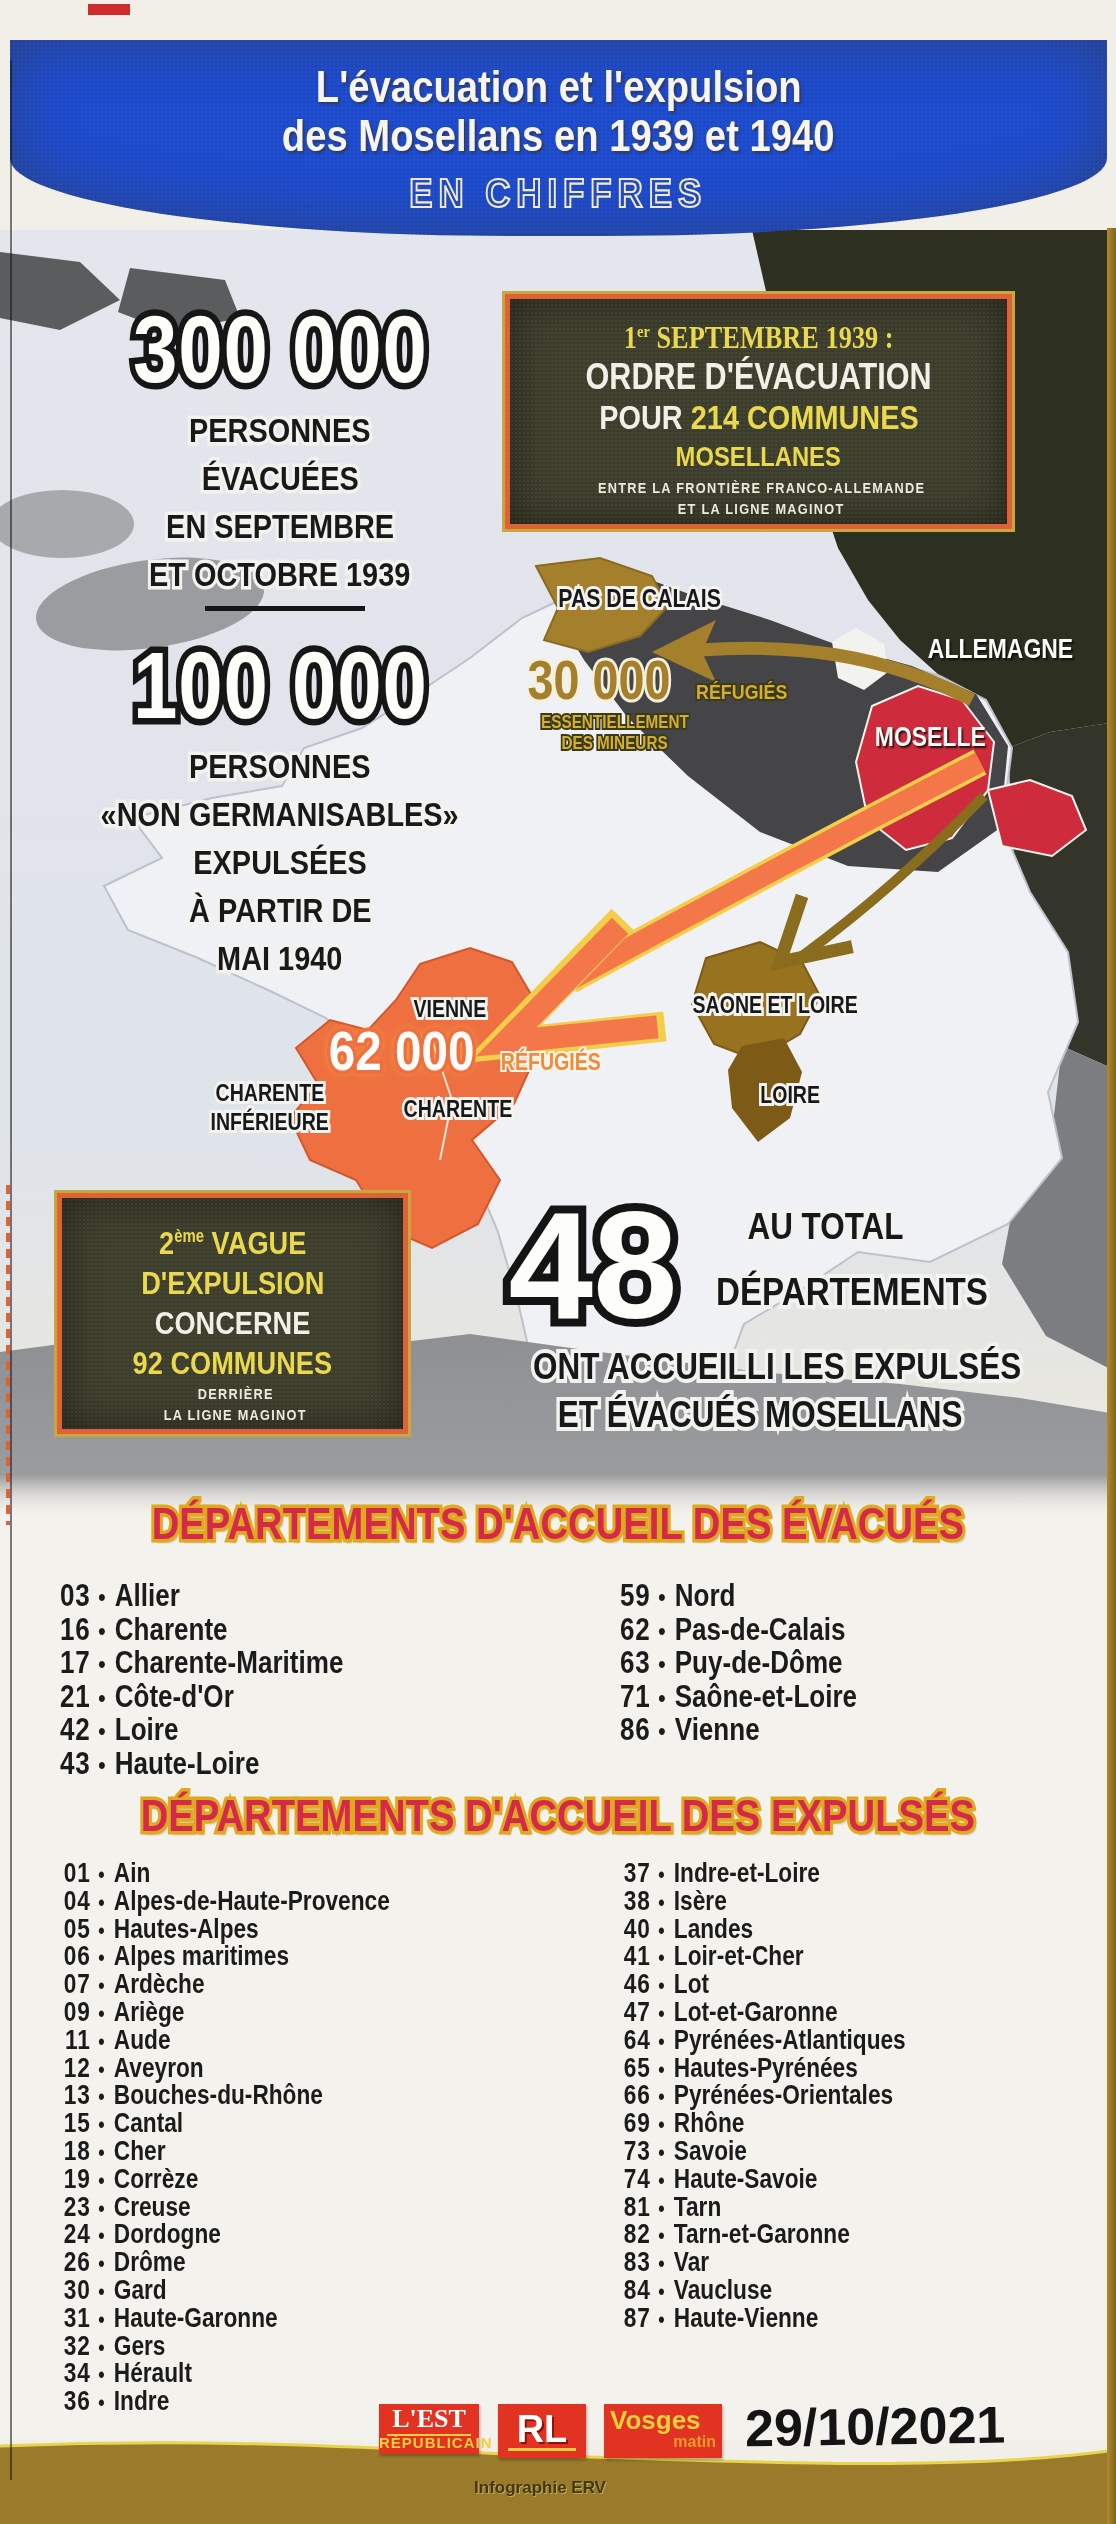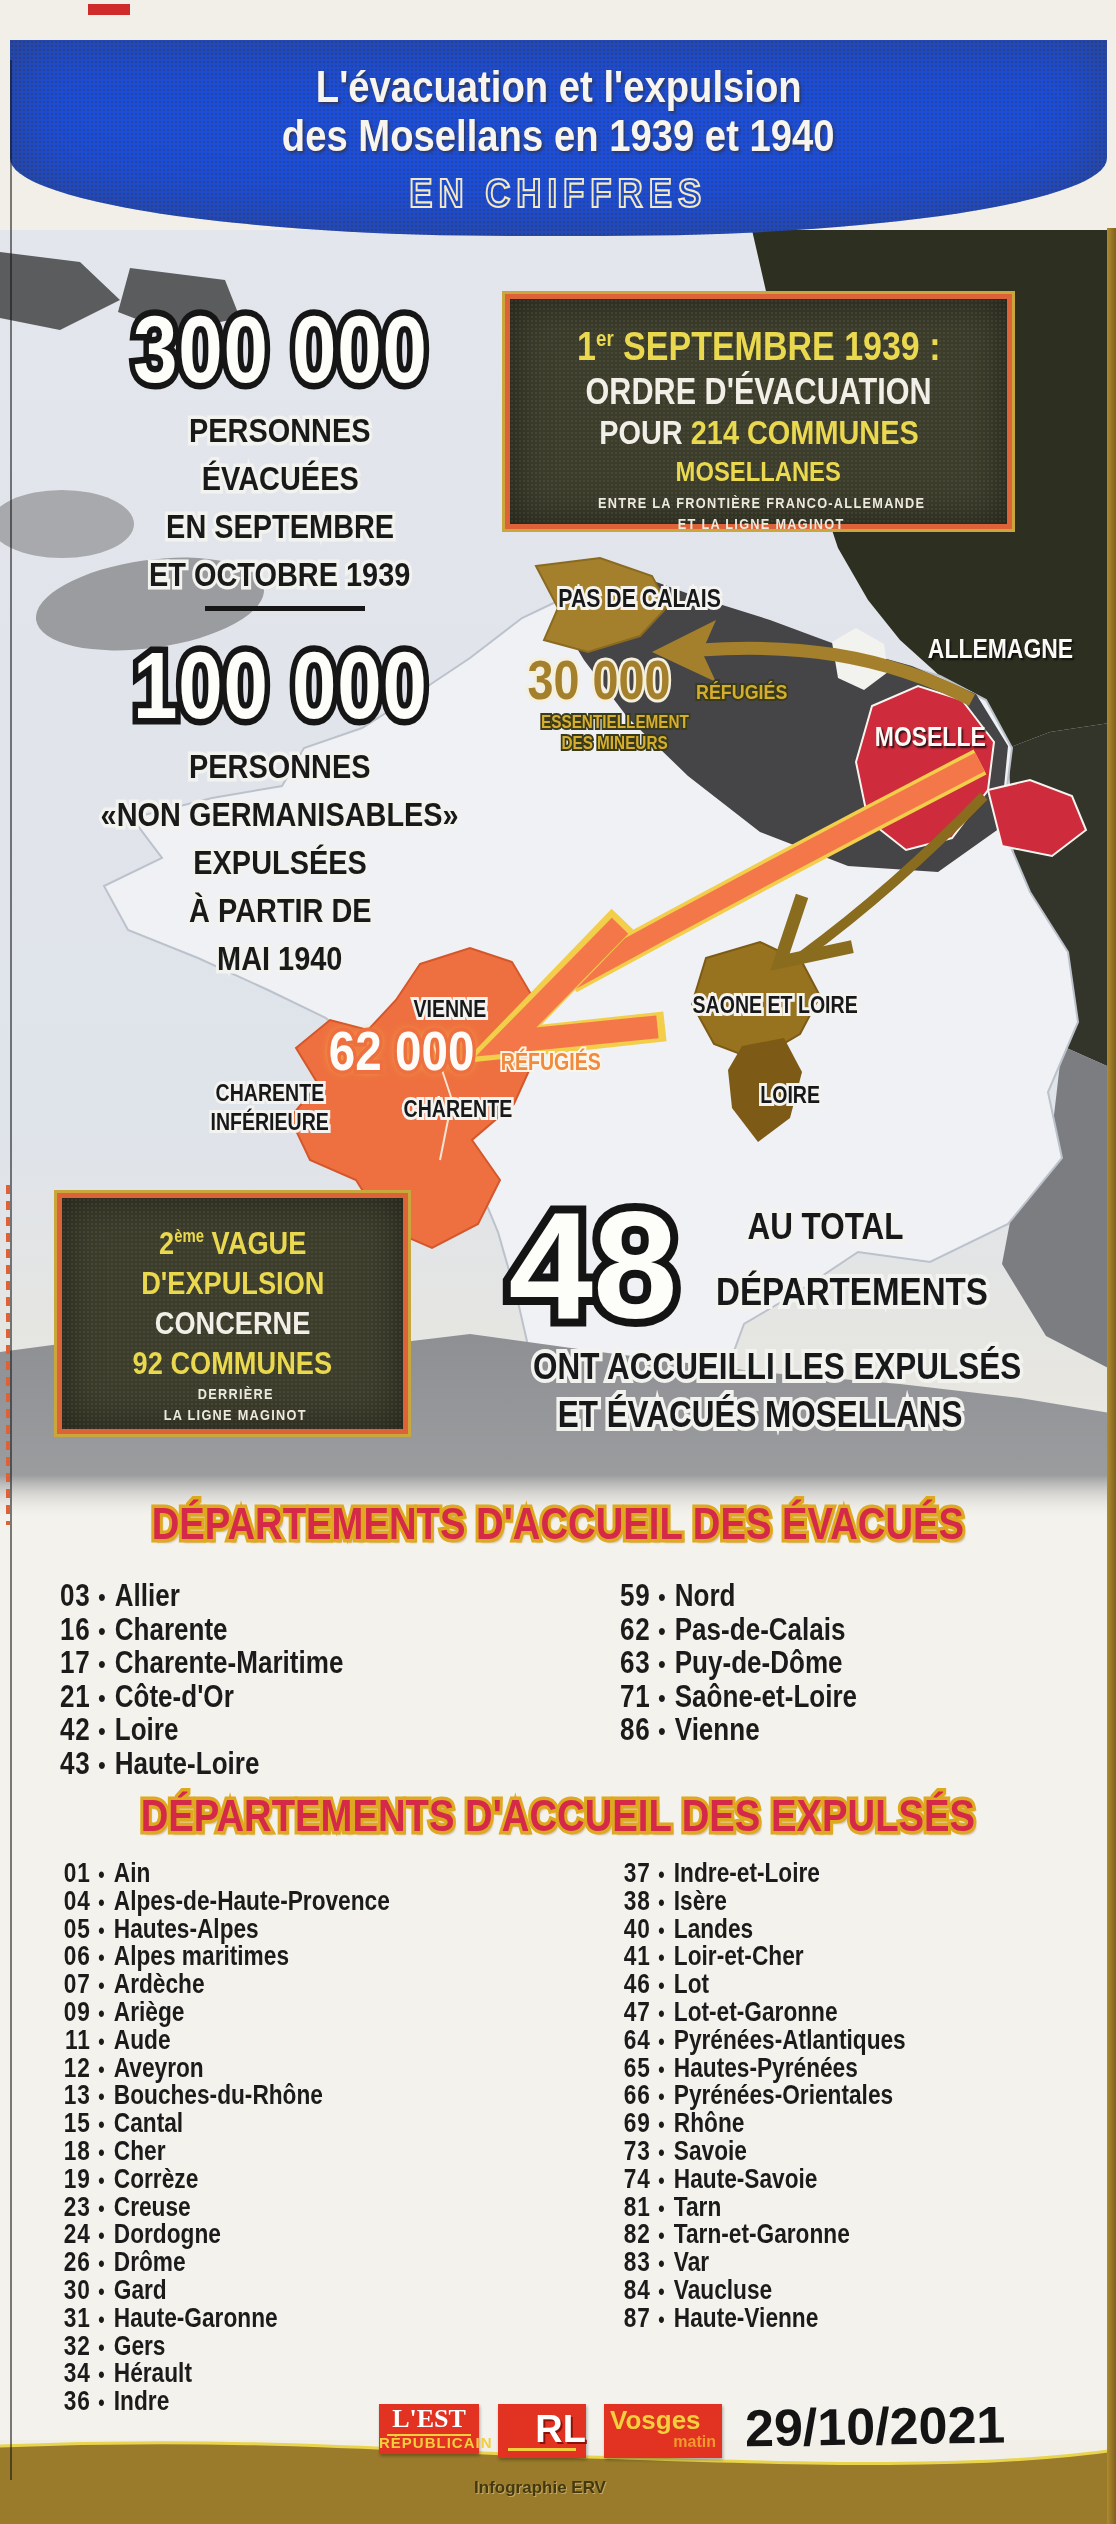--- a/index.html
+++ b/index.html
@@ -155,21 +155,21 @@
       <div><span class="stat-line ol cond" data-text="«NON GERMANISABLES»">«NON GERMANISABLES»</span></div>
       <div><span class="stat-line ol cond" data-text="EXPULSÉES">EXPULSÉES</span></div>
       <div><span class="stat-line ol cond" data-text="À PARTIR DE">À PARTIR DE</span></div>
       <div><span class="stat-line ol cond" data-text="MAI 1940">MAI 1940</span></div>
     </div>
   </div>
 
   <div class="abs darkbox c" style="left:505px;top:294px;width:497px;height:225px;">
     <div class="dots"></div>
     <div style="position:relative;padding-top:14px;">
-      <div class="bx-yellow" style="font-size:40px;line-height:51px;"><span class="cond"><span>1</span><sup>er</sup><span> SEPTEMBRE 1939 :</span></span></div>
+      <div class="bx-yellow" style="font-size:31px;line-height:38px;font-family:Liberation Serif, serif;"><span class="cond"><span>1</span><sup>er</sup><span> SEPTEMBRE 1939 :</span></span></div>
       <div class="bx-white" style="font-size:36px;line-height:40px;"><span class="cond">ORDRE D'ÉVACUATION</span></div>
       <div style="font-size:34px;line-height:40px;"><span class="cond"><span class="bx-white">POUR </span><span class="bx-yellow">214 COMMUNES</span></span></div>
       <div class="bx-yellow" style="font-size:28px;line-height:40px;"><span class="cond">MOSELLANES</span></div>
       <div class="bx-small"><span class="cond">ENTRE LA FRONTIÈRE FRANCO-ALLEMANDE</span></div>
       <div class="bx-small"><span class="cond">ET LA LIGNE MAGINOT</span></div>
     </div>
   </div>
 
   <div class="abs c" style="left:510px;top:584px;width:260px;">
     <span class="lbl-dark ol cond" style="font-size:25px;" data-text="PAS DE CALAIS">PAS DE CALAIS</span>
@@ -498,21 +498,21 @@
   <svg class="abs" style="left:0;top:2420px;" width="1116" height="104" viewBox="0 2420 1116 104">
     <path d="M0,2446 C250,2436 420,2452 560,2456 C760,2462 960,2472 1116,2450 L1116,2524 L0,2524 Z" fill="#9a7b2b"></path>
     <path d="M0,2446 C250,2436 420,2452 560,2456 C760,2462 960,2472 1116,2450" fill="none" stroke="#e9d44e" stroke-width="3"></path>
   </svg>
 
   <div class="logo" style="left:379px;top:2404px;width:100px;height:50px;text-align:center;">
     <div style="font-family:'Liberation Serif',serif;font-weight:bold;font-size:26px;line-height:30px;color:#fff;">L'EST</div>
     <div style="height:2px;background:#f2cf3c;margin:0 8px;"></div>
     <div style="font-size:15px;letter-spacing:1px;color:#f2cf3c;font-weight:bold;line-height:14px;">RÉPUBLICAIN</div>
   </div>
-  <div class="logo" style="left:498px;top:2404px;width:88px;height:54px;text-align:right;">
+  <div class="logo" style="left:498px;top:2404px;width:88px;height:54px;text-align:center;">
     <div style="font-weight:bold;font-size:38px;line-height:50px;color:#fff;text-shadow:2px 2px 0 #8a1208;">RL</div>
     <div style="height:3px;background:#f2cf3c;margin:-6px 10px 0;"></div>
   </div>
   <div class="logo" style="left:604px;top:2404px;width:118px;height:54px;padding:2px 6px 1px;box-sizing:border-box;">
     <div style="font-weight:bold;font-size:26px;line-height:28px;color:#f2cf3c;">Vosges</div>
     <div style="font-weight:bold;font-size:16px;line-height:16px;color:#f09a2c;text-align:right;">matin</div>
   </div>
   <div class="abs" style="left:745px;top:2396px;width:310px;font-weight:bold;font-size:52px;color:#141414;transform:rotate(-.8deg);">29/10/2021</div>
   <div class="abs c" style="left:430px;top:2478px;width:220px;font-weight:bold;font-size:17px;color:#43380f;text-shadow:1px 1px 0 rgba(255,240,180,.4);">Infographie ERV</div>
 

